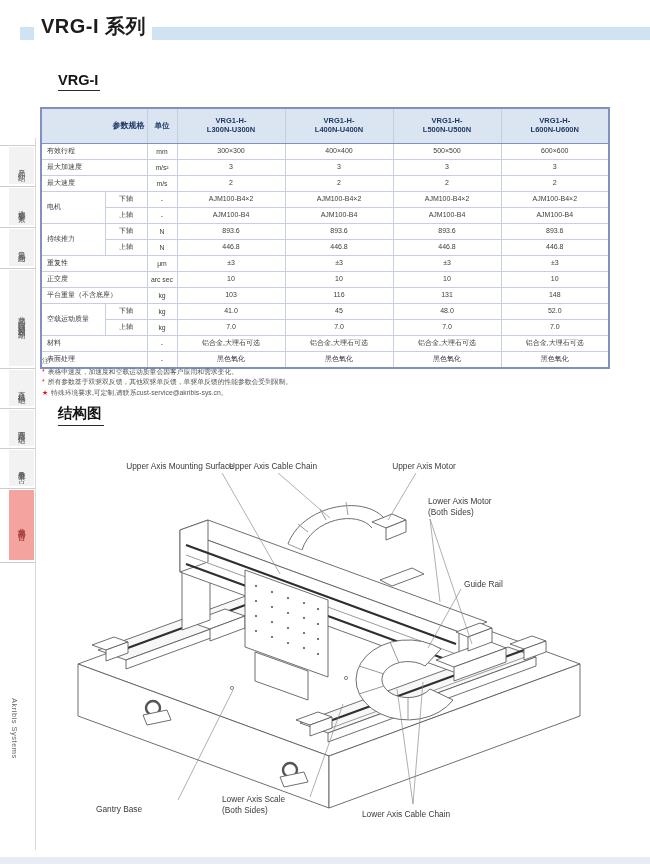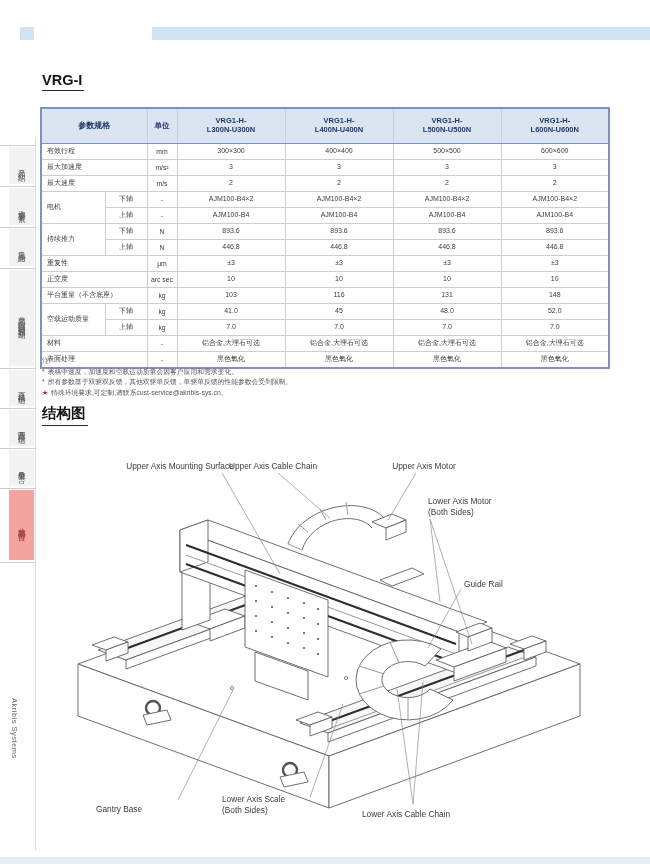--- a/index.html
+++ b/index.html
@@ -15,32 +15,32 @@
   .tab.active{background:#f3a49f;}
   .tab.active span{color:#a8403c;font-weight:bold;}
   .brand{position:absolute;left:10px;top:698px;writing-mode:vertical-rl;font-size:7.5px;color:#666;
          letter-spacing:.5px;white-space:nowrap;}
 
   
   .title-sq{position:absolute;left:20px;top:27px;width:14px;height:13px;background:#cfe3f2;}
   .page-title{position:absolute;left:41px;top:13px;font-size:20px;font-weight:600;color:#1c1c1c;letter-spacing:.5px;}
   .title-bar{position:absolute;left:152px;top:27px;width:498px;height:13px;background:#cfe3f2;}
   .sec{position:absolute;font-size:14.5px;font-weight:700;color:#141414;
-       border-bottom:1.5px solid #2a2a2a;padding:0 2px 2px 0;}
+       border-bottom:1.5px solid #2a2a2a;padding:0 2px 2px 0;margin-left:16px;}
   #sec1{left:42px;top:72px;}
   #sec2{left:42px;top:404px;}
 
   
   table.spec{position:absolute;left:40px;top:107px;width:568px;border-collapse:collapse;table-layout:fixed;
              font-size:7px;color:#3d3d3d;border:2px solid #8090c0;}
   .spec th,.spec td{border:1px solid #c6cfe2;padding:0 2px;text-align:center;vertical-align:middle;
                     height:15px;line-height:1.15;font-weight:400;white-space:nowrap;overflow:hidden;}
   .spec thead th{background:#dbe5f1;color:#1f3864;font-weight:700;height:34px;font-size:7.5px;
                  border-bottom:1px solid #8090c0;}
-  .spec thead th.param{text-align:center;font-size:8px;}
+  .spec thead th.param{text-align:right;font-size:8px;}
   .spec td.lbl{text-align:left;padding-left:5px;}
   .spec td.unit{font-size:6.8px;}
   .spec tr.grp td{border-top:1px solid #97a6cc;}
 
   
   .notes{position:absolute;left:42px;top:356px;font-size:6.8px;color:#555;line-height:1.55;}
   .note-row{display:flex;gap:3px;align-items:flex-start;}
   .marker{color:#e8150d;flex:0 0 auto;}
 
   
@@ -91,20 +91,21 @@
   <div class="tab" style="top:450px;height:36px">
       <span>堆叠平台</span>
     </div>
   <div class="tab active" style="top:490px;height:70px">
       <span>龙门平台</span>
     </div>
 
   <div class="brand">Akribis Systems</div>
 
   <div class="title-sq"></div>
+  <div class="page-title">VRG-I 系列</div>
   <div class="title-bar"></div>
 
   <div class="sec" id="sec1">VRG-I</div>
 
   <table class="spec">
     <colgroup>
       <col style="width:64px">
         <col style="width:42px">
         <col style="width:30px">
       <col style="width:108px">

